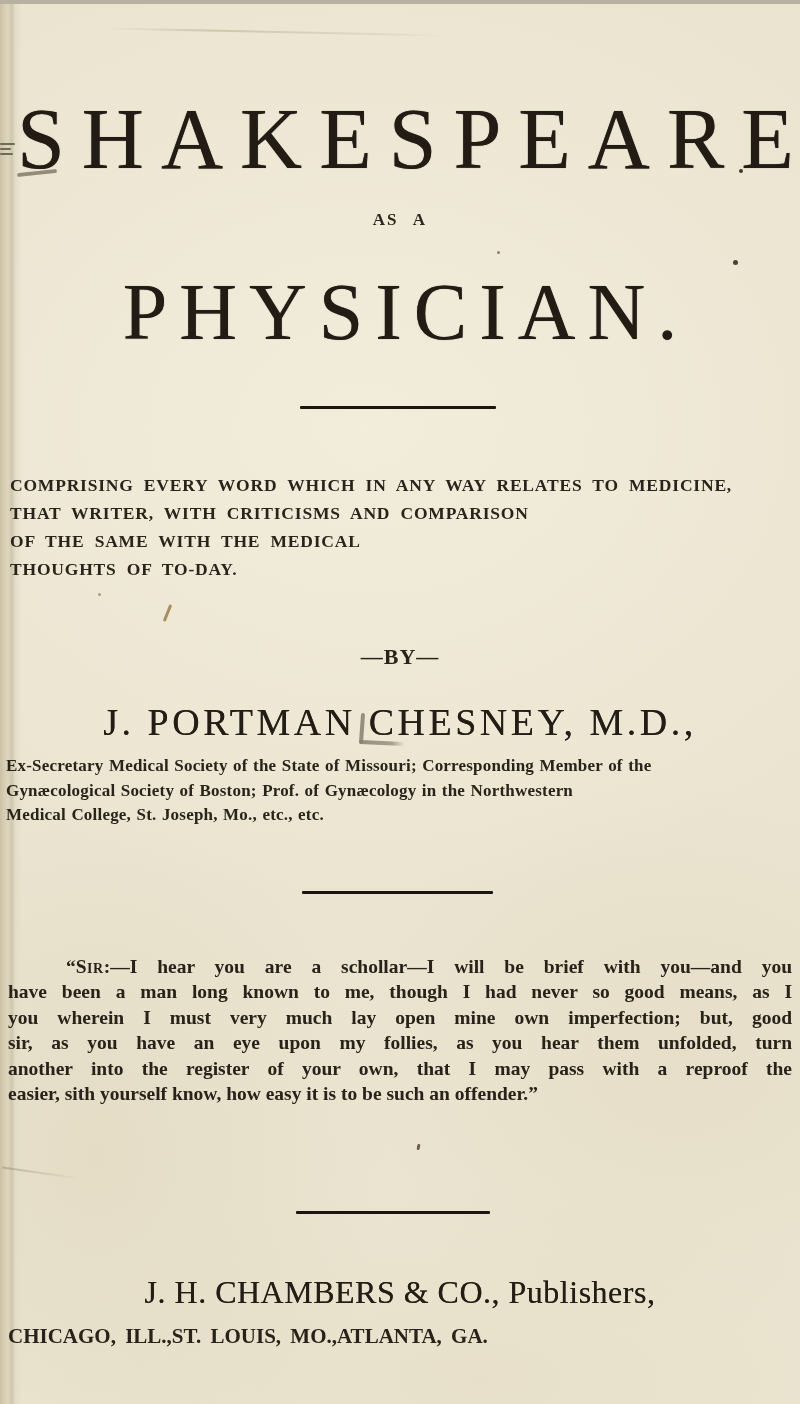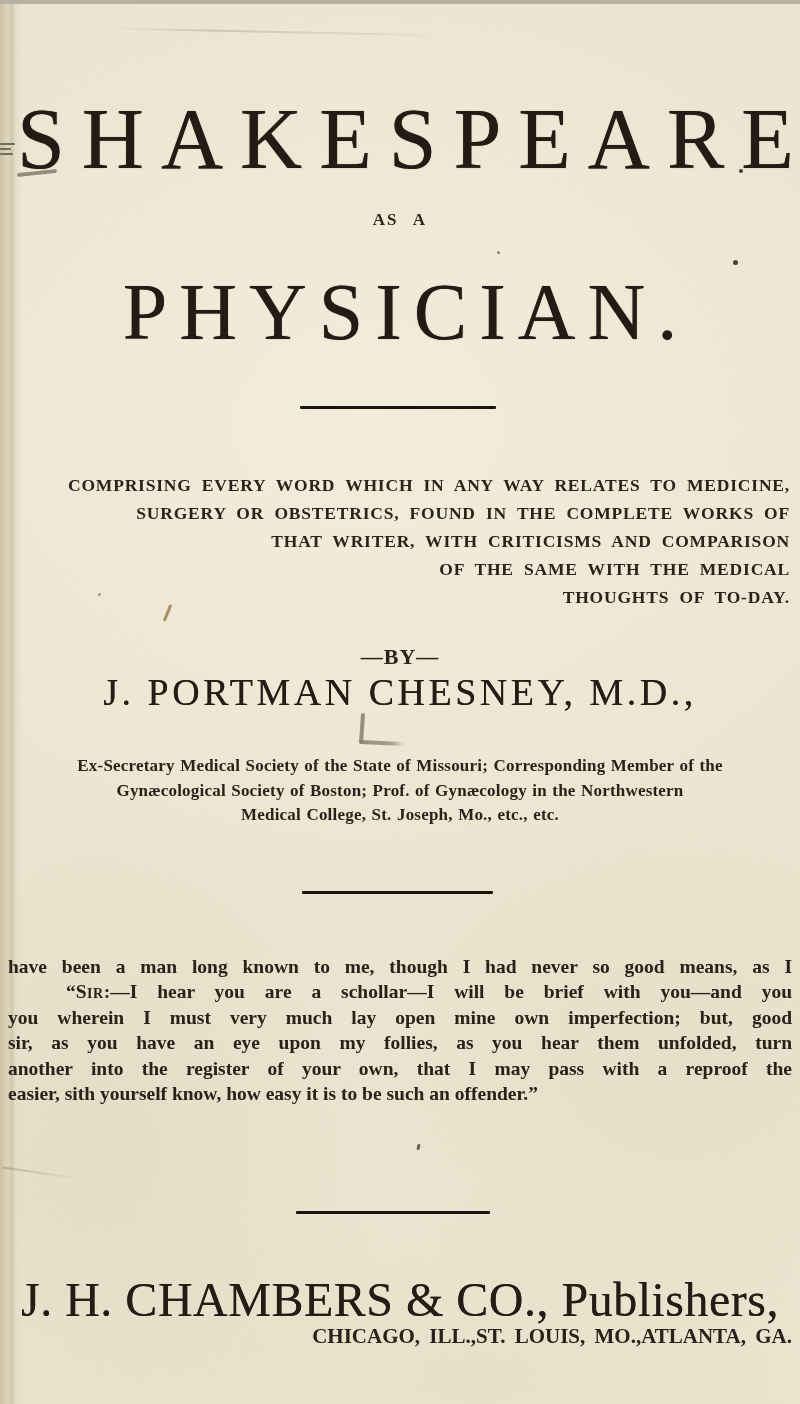--- a/index.html
+++ b/index.html
@@ -52,55 +52,55 @@
     white-space:nowrap;color:#221c15;
     text-shadow:0 0 .7px rgba(34,28,21,.85);
   }
 
   .rule{position:absolute;height:3px;background:#1a150f;border-radius:1px;}
   .rule-1{left:300px;top:402px;width:196px;}
   .rule-2{left:302px;top:887px;width:191px;}
   .rule-3{left:296px;top:1207px;width:194px;}
 
   .description{
-    top:467px;left:10px;right:10px;position:absolute;text-align:right;
+    top:467px;left:10px;right:10px;position:absolute;text-align:left;
     font-weight:bold;font-size:17.5px;line-height:28px;
     letter-spacing:.8px;word-spacing:5px;color:#29231b;
   }
   .byline{
     top:640px;font-size:22px;font-weight:bold;letter-spacing:1px;color:#29231b;
   }
   .author-name{
-    top:669px;margin:0;font-weight:normal;font-size:38px;line-height:1;
+    top:699px;margin:0;font-weight:normal;font-size:38px;line-height:1;
     letter-spacing:3.5px;white-space:nowrap;color:#231d16;
     text-shadow:0 0 .6px rgba(34,28,21,.8);
   }
   .credentials{
-    top:750px;left:6px;right:6px;position:absolute;text-align:center;
+    top:750px;left:6px;right:6px;position:absolute;text-align:left;
     font-weight:bold;font-size:17px;line-height:24.5px;
     letter-spacing:.2px;word-spacing:1px;color:#29231b;
   }
 
   .epigraph{
     position:absolute;top:950px;left:8px;width:784px;margin:0;
     font-weight:bold;font-size:19.5px;line-height:25.4px;color:#28221a;
   }
   .qline{text-align:justify;text-align-last:justify;-moz-text-align-last:justify;white-space:normal;}
   .qline-first{padding-left:58px;}
   .qline-last{text-align-last:left;-moz-text-align-last:left;}
   .sc{font-variant:small-caps;letter-spacing:.5px;}
 
   .publisher-line{
-    top:1272px;margin:0;font-weight:normal;font-size:48px;line-height:1;
+    top:1272px;margin:0;font-weight:normal;font-size:32px;line-height:1;
     letter-spacing:.5px;white-space:nowrap;color:#231d16;
     text-shadow:0 0 .5px rgba(34,28,21,.8);
   }
   .cities{
     position:absolute;top:1320px;left:8px;right:8px;
-    display:flex;justify-content:flex-end;align-items:baseline;
+    display:flex;justify-content:flex-start;align-items:baseline;
     font-weight:bold;font-size:21px;word-spacing:4px;color:#28221a;
   }
   .cities .city{white-space:nowrap;}
   .year{
     top:1400px;font-size:21px;letter-spacing:1px;color:#28221a;font-weight:bold;
   }
 
   
   .mark{position:absolute;pointer-events:none;}
   .mark-underline-s{left:17px;top:167px;width:40px;height:4px;background:#6e6452;opacity:.7;border-radius:3px;transform:rotate(-6deg);}
@@ -129,41 +129,40 @@
   <div class="crease-left"></div>
 
   <h1 class="centered main-title">SHAKESPEARE</h1>
   <div class="centered title-connector">AS A</div>
   <h2 class="centered secondary-title">PHYSICIAN.</h2>
 
   <div class="rule rule-1"></div>
 
   <div class="description">
     <div>COMPRISING EVERY WORD WHICH IN ANY WAY RELATES TO MEDICINE,</div>
-    <div>SURGERY OR OBSTETRICS, FOUND IN THE COMPLETE WORKS OF</div>
     <div>THAT WRITER, WITH CRITICISMS AND COMPARISON</div>
     <div>OF THE SAME WITH THE MEDICAL</div>
     <div>THOUGHTS OF TO-DAY.</div>
   </div>
 
   <div class="centered byline">—BY—</div>
 
   <h3 class="centered author-name">J. PORTMAN CHESNEY, M.D.,</h3>
 
   <div class="credentials">
     <div>Ex-Secretary Medical Society of the State of Missouri; Corresponding Member of the</div>
     <div>Gynæcological Society of Boston; Prof. of Gynæcology in the Northwestern</div>
     <div>Medical College, St. Joseph, Mo., etc., etc.</div>
   </div>
 
   <div class="rule rule-2"></div>
 
   <blockquote class="epigraph">
+    <div class="qline qline-first"><span>“</span><span class="sc">Sir</span><span>:—I hear you are a schollar—I will be brief with you—and you</span></div>
     <div class="qline">have been a man long known to me, though I had never so good means, as I</div>
-    <div class="qline qline-first"><span>“</span><span class="sc">Sir</span><span>:—I hear you are a schollar—I will be brief with you—and you</span></div>
     <div class="qline">you wherein I must very much lay open mine own imperfection; but, good</div>
     <div class="qline">sir, as you have an eye upon my follies, as you hear them unfolded, turn</div>
     <div class="qline">another into the register of your own, that I may pass with a reproof the</div>
     <div class="qline qline-last">easier, sith yourself know, how easy it is to be such an offender.”</div>
   </blockquote>
 
   <div class="rule rule-3"></div>
 
   <h4 class="centered publisher-line">J. H. CHAMBERS &amp; CO., Publishers,</h4>
 

